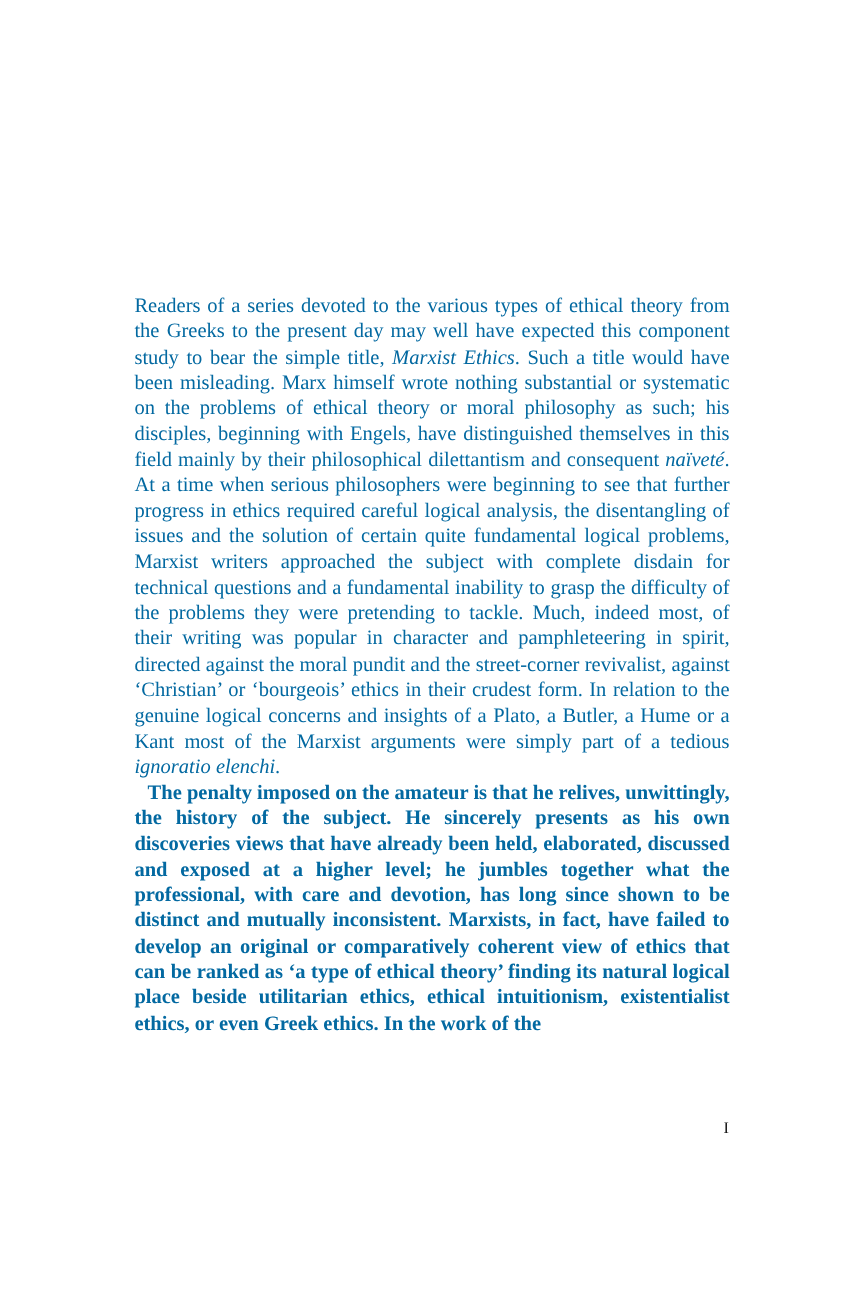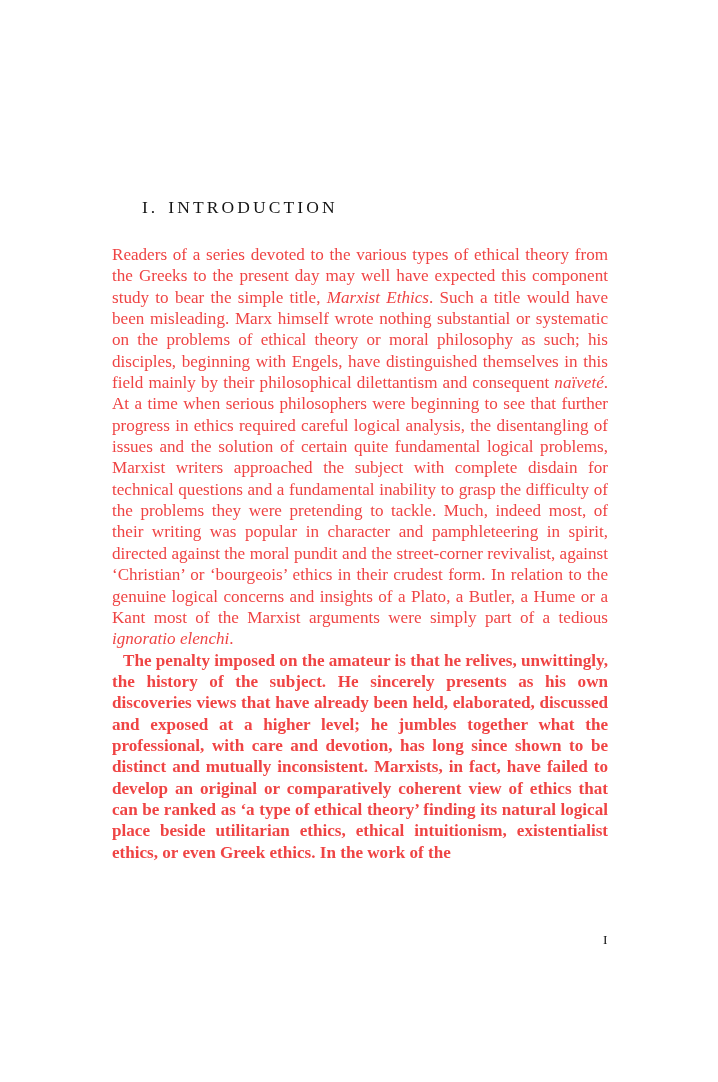--- a/index.html
+++ b/index.html
@@ -44,21 +44,21 @@
 
   .body-copy {
     position: absolute;
     left: 112px;
     top: 244px;
     width: 496px;
     font-size: 17.1px;
     line-height: 21.35px;
     text-align: justify;
     text-justify: inter-word;
-    color: #ef4444;
+    color: #0369a1;
     -webkit-font-smoothing: antialiased;
   }
 
   .body-copy p {
     margin: 0;
     text-indent: 0;
   }
   .body-copy p.indented {
     text-indent: 11px;
     font-weight: bold;
@@ -79,23 +79,20 @@
     letter-spacing: 0.5px;
     color: #141414;
     font-variant: small-caps;
   }
 </style>
 </head>
 <body>
 
 <div class="page">
 
-  <h1 class="chapter-heading">
-    <span class="num">I.</span><span class="gap"></span><span class="ttl">INTRODUCTION</span>
-  </h1>
 
   <div class="body-copy" id="body-copy">
   <p><span>Readers of a series devoted to the various types of ethical theory from the Greeks to the present day may well have expected this component study to bear the simple title, </span><i>Marxist Ethics</i><span>. Such a title would have been misleading. Marx himself wrote nothing substantial or systematic on the problems of ethical theory or moral philosophy as such; his disciples, beginning with Engels, have distinguished themselves in this field mainly by their philosophical dilettantism and consequent </span><i>naïveté</i><span>. At a time when serious philosophers were beginning to see that further progress in ethics required careful logical analysis, the disentangling of issues and the solution of certain quite fundamental logical problems, Marxist writers approached the subject with complete disdain for technical questions and a fundamental inability to grasp the difficulty of the problems they were pretending to tackle. Much, indeed most, of their writing was popular in character and pamphleteering in spirit, directed against the moral pundit and the street-corner revivalist, against ‘Christian’ or ‘bourgeois’ ethics in their crudest form. In relation to the genuine logical concerns and insights of a Plato, a Butler, a Hume or a Kant most of the Marxist arguments were simply part of a tedious </span><i>ignoratio elenchi</i><span>.</span></p>
       <p class="indented"><span>The penalty imposed on the amateur is that he relives, unwittingly, the history of the subject. He sincerely presents as his own discoveries views that have already been held, elaborated, discussed and exposed at a higher level; he jumbles together what the professional, with care and devotion, has long since shown to be distinct and mutually inconsistent. Marxists, in fact, have failed to develop an original or comparatively coherent view of ethics that can be ranked as ‘a type of ethical theory’ finding its natural logical place beside utilitarian ethics, ethical intuitionism, existentialist ethics, or even Greek ethics. In the work of the</span></p>
     </div>
 
   <div class="folio">I</div>
 
 </div>
 

